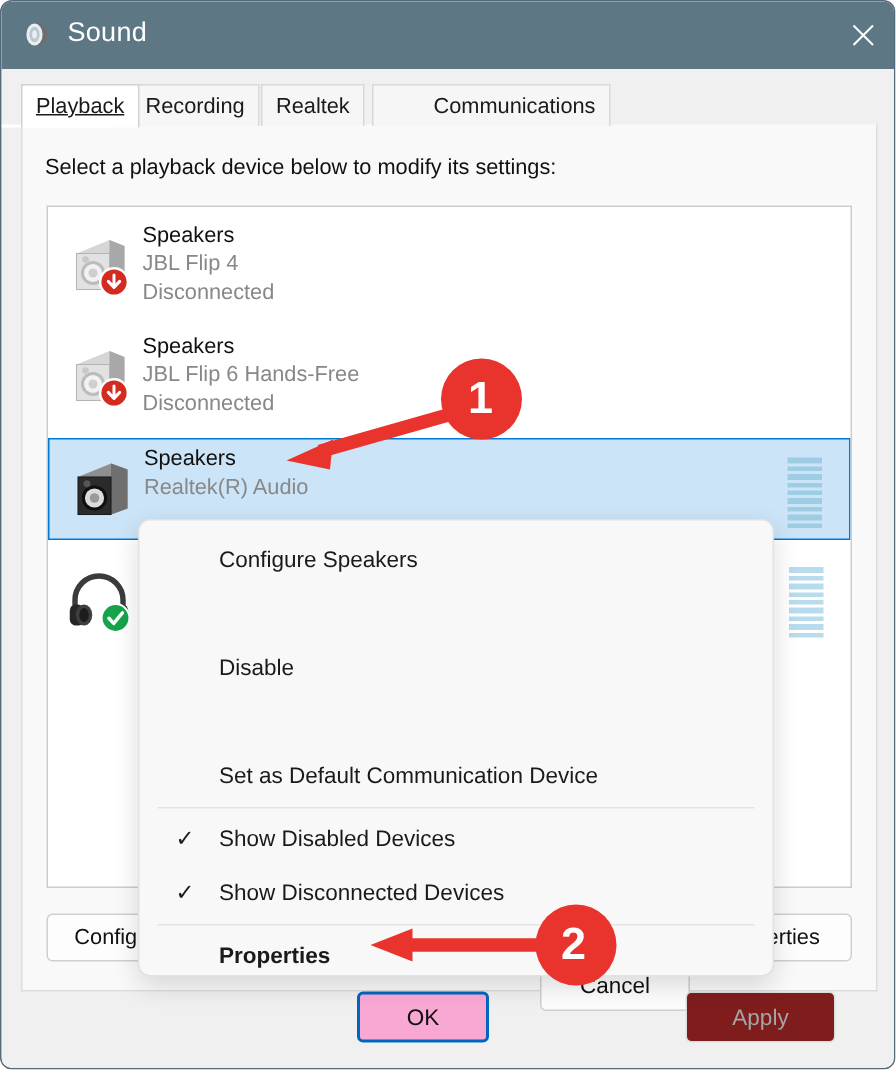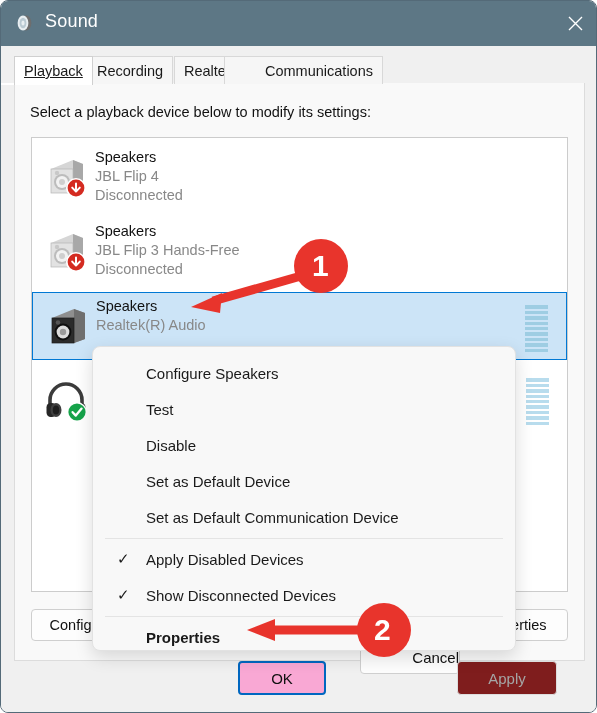--- a/index.html
+++ b/index.html
@@ -300,21 +300,21 @@
     <div id="tabstrip">
       <div class="tab active" style="left:0px;">
         <span>Playback</span>
       </div>
       <div class="tab" style="left:73px;">
         <span>Recording</span>
       </div>
       <div class="tab" style="left:160px;">
         <span>Realtek</span>
       </div>
-      <div class="tab" style="left:210px;padding-left:40px;">
+      <div class="tab" style="left:234px;padding-left:40px;">
         <span>Communications</span>
       </div>
     </div>
     <div id="tab-underlay" style="left:0px; width:72px;"></div>
 
     <div id="instruction" style="top:58px;">Select a playback device below to modify its settings:</div>
 
     <div id="device-list" style="top:91px;">
 
       <div class="device-row" style="top:6px;">
@@ -346,21 +346,21 @@
             <circle cx="19" cy="27" r="8" fill="#bcbcbc"></circle>
             <circle cx="19" cy="27" r="6" fill="#f2f2f2"></circle>
             <circle cx="19" cy="27" r="3" fill="#cfcfcf"></circle>
             <circle cx="14" cy="18" r="2.2" fill="#c8c8c8"></circle>
             <circle cx="33" cy="33" r="10" fill="#ffffff"></circle>
             <circle cx="33" cy="33" r="8.4" fill="#d42b21"></circle>
             <path d="M33 28.4 L33 36.4 M29.2 32.6 L33 36.6 L36.8 32.6" stroke="#ffffff" stroke-width="2" fill="none" stroke-linecap="round" stroke-linejoin="round"></path>
           </svg>
         </span>
         <div class="dev-name">Speakers</div>
-        <div class="dev-sub">JBL Flip 3 Hands-Free</div>
+        <div class="dev-sub">JBL Flip 6 Hands-Free</div>
         <div class="dev-status">Disconnected</div>
       </div>
 
       <div class="device-row selected" style="top:154px; height:68px;">
         <span class="dev-icon">
           <svg width="46" height="46" viewBox="0 0 46 46">
             <polygon points="8,14 30,5 41,9 41,35 30,39 8,39" fill="#8f8f8f"></polygon>
             <polygon points="30,5 41,9 41,35 30,39" fill="#6f6f6f"></polygon>
             <rect x="8" y="14" width="22" height="25" fill="#2b2b2b" stroke="#1b1b1b" stroke-width="0.7"></rect>
             <circle cx="19" cy="28" r="8.4" fill="#0f0f0f"></circle>
@@ -420,51 +420,45 @@
     <div class="tabbtn" id="btn-setdefault" style="top:563px;">
       <span>Set Default</span>
     </div>
     <div class="tabbtn" id="btn-properties" style="top:563px;">
       <span>Properties</span>
     </div>
 
     <div class="footbtn" id="btn-ok" style="top:615px;">
       <span>OK</span>
     </div>
-    <div class="footbtn" id="btn-cancel" style="top:594px;justify-content:flex-end;">
+    <div class="footbtn" id="btn-cancel" style="top:594px;">
       <span>Cancel</span>
     </div>
     <div class="footbtn" id="btn-apply" style="top:615px;">
       <span>Apply</span>
     </div>
 
   </div>
 
   <div id="ctxmenu">
     <div class="ctx-item" style="top:8px;">
       <span class="lbl">Configure Speakers</span>
     </div>
-    <div class="ctx-item" style="top:44px;">
-      <span class="lbl">Test</span>
-    </div>
     <div class="ctx-item" style="top:80px;">
       <span class="lbl">Disable</span>
     </div>
-    <div class="ctx-item" style="top:116px;">
-      <span class="lbl">Set as Default Device</span>
-    </div>
     <div class="ctx-item" style="top:152px;">
       <span class="lbl">Set as Default Communication Device</span>
     </div>
 
     <div class="ctx-sep" style="top:191px;"></div>
 
     <div class="ctx-item" style="top:194px;">
       <span class="chk">✓</span>
-      <span class="lbl">Apply Disabled Devices</span>
+      <span class="lbl">Show Disabled Devices</span>
     </div>
     <div class="ctx-item" style="top:230px;">
       <span class="chk">✓</span>
       <span class="lbl">Show Disconnected Devices</span>
     </div>
 
     <div class="ctx-sep" style="top:269px;"></div>
 
     <div class="ctx-item bold" style="top:272px;">
       <span class="lbl">Properties</span>

